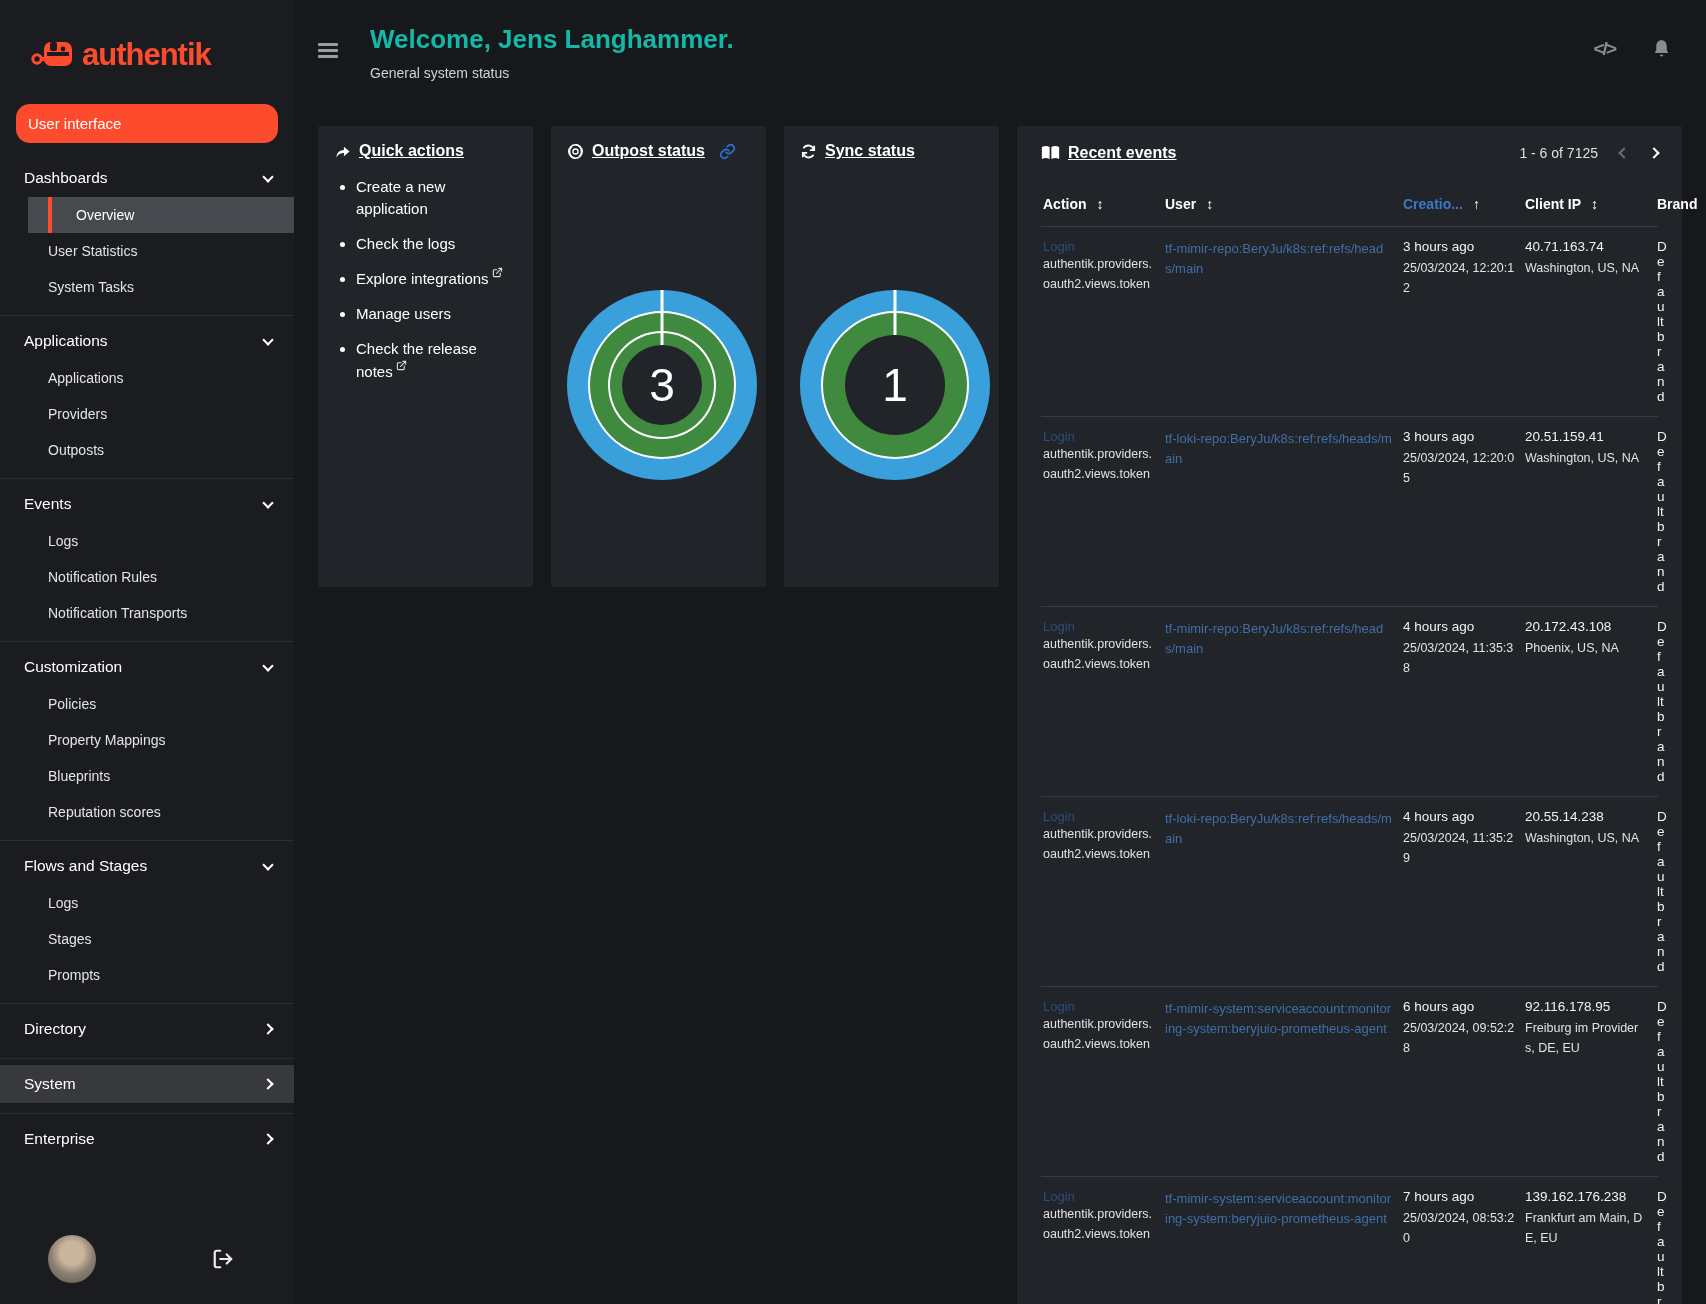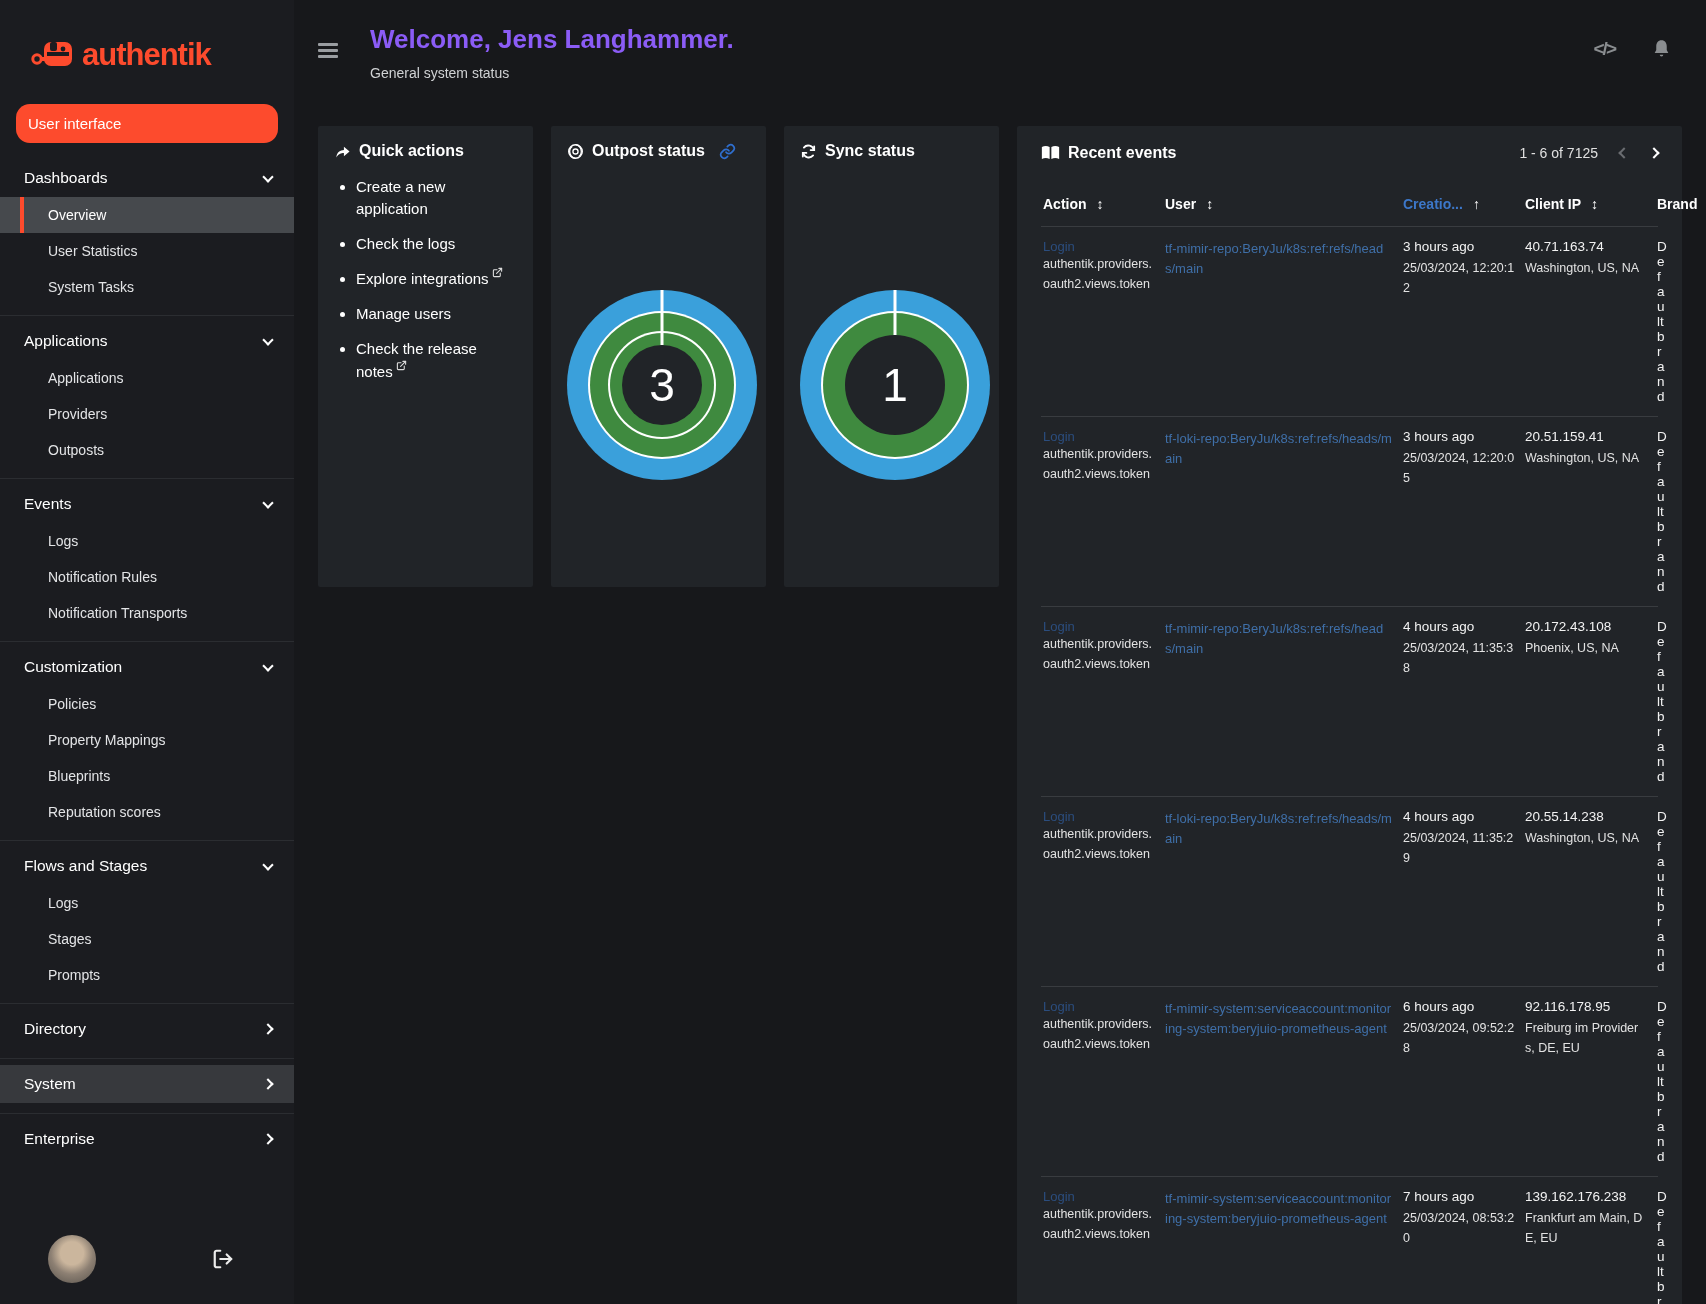--- a/index.html
+++ b/index.html
@@ -15,45 +15,45 @@
           font-size:15px;text-align:left;padding:11px 12px;border-radius:14px;cursor:pointer;
           font-family:inherit;}
   .nav{flex:1;overflow:hidden;}
   .nav-group{border-bottom:1px solid #2b2d31;padding:6px 0 10px 0;}
   .nav-group:last-child{border-bottom:none;}
   .sect-head{display:flex;align-items:center;justify-content:space-between;
              padding:10px 22px 10px 24px;font-size:15.5px;color:#fff;cursor:pointer;}
   .sect-head .chev{color:#fff;}
   .sect-head.hl{background:#37393d;}
   .nav-item{position:relative;padding:10px 16px 10px 48px;font-size:14px;color:#e3e4e6;cursor:pointer;}
-  .nav-item.active{background:#46494d;color:#fff;}
+  .nav-item.active{background:#46494d;color:#fff;margin-left:28px;}
   .nav-item.active::before{content:"";position:absolute;left:20px;top:0;bottom:0;width:4px;background:#fd4b2d;}
   .chev{width:8px;height:8px;display:inline-block;border-style:solid;border-width:0 2px 2px 0;border-color:currentColor;}
   .chev-down{transform:rotate(45deg);margin-top:-3px;}
   .chev-right{transform:rotate(-45deg);}
   .chev-left{transform:rotate(135deg);}
   .sidebar-bottom{display:flex;align-items:center;justify-content:space-between;
                   padding:0 60px 0 48px;height:90px;}
   .avatar{width:48px;height:48px;border-radius:50%;cursor:pointer;
           background:radial-gradient(circle at 50% 38%, #cbb69d 0 30%, #8d8073 55%, #55504a 100%);}
   
   .main{position:absolute;left:294px;top:0;width:1412px;height:1304px;padding:0 24px;}
   .topbar{display:flex;align-items:flex-start;padding-top:24px;height:126px;}
   .burger{margin-top:16px;cursor:pointer;}
   .burger span{display:block;width:20px;height:3px;background:#9a9da1;margin:3px 0;border-radius:1px;}
   .titles{margin-left:32px;}
-  .page-title{font-size:26px;font-weight:bold;color:#8b5cf6;}
+  .page-title{font-size:26px;font-weight:bold;color:#14b8a6;}
   .page-sub{font-size:14px;color:#d0d2d4;margin-top:10px;}
   .top-icons{margin-left:auto;display:flex;align-items:center;gap:36px;margin-top:14px;padding-right:10px;}
   .code-ic{font-size:19px;font-weight:bold;color:#8a8d90;letter-spacing:-2px;cursor:pointer;}
   
   .row1{display:flex;gap:18px;align-items:flex-start;}
   .card{background:#212428;border-radius:2px;}
   .c-sm{width:215px;height:461px;padding:16px;}
-  .card-title{display:flex;align-items:center;gap:8px;font-size:16px;font-weight:bold;color:#fff;}
+  .card-title{display:flex;align-items:center;gap:8px;font-size:16px;font-weight:bold;color:#fff;text-decoration:underline;}
   .qa-list{margin:16px 0 0 0;padding-left:22px;}
   .qa-list li{font-size:15px;margin-bottom:13px;line-height:1.45;color:#fff;cursor:pointer;}
   .ext{display:inline-block;margin-left:3px;vertical-align:super;color:#ddd;}
   
   .donut{position:relative;width:190px;height:190px;margin:130px auto 0 auto;}
   .ring{position:absolute;border-radius:50%;}
   .seam{position:absolute;left:50%;top:0;width:3px;transform:translateX(-50%);background:#fff;}
   .donut-num{position:absolute;inset:0;display:flex;align-items:center;justify-content:center;
              font-size:46px;color:#fff;}
   

